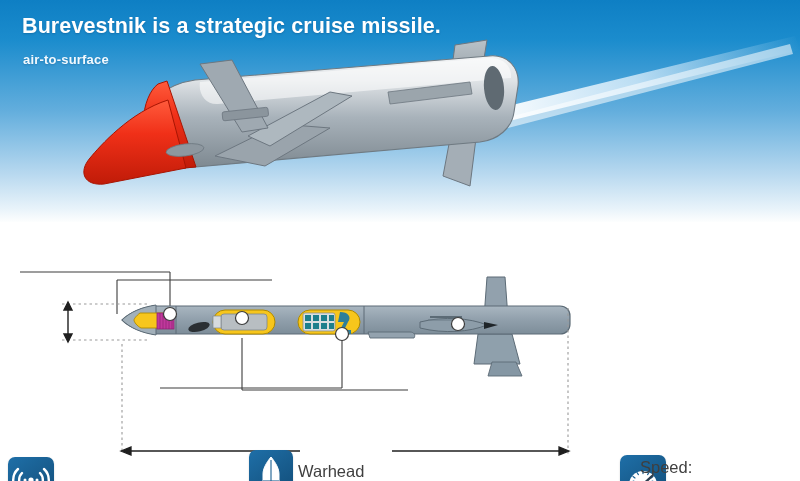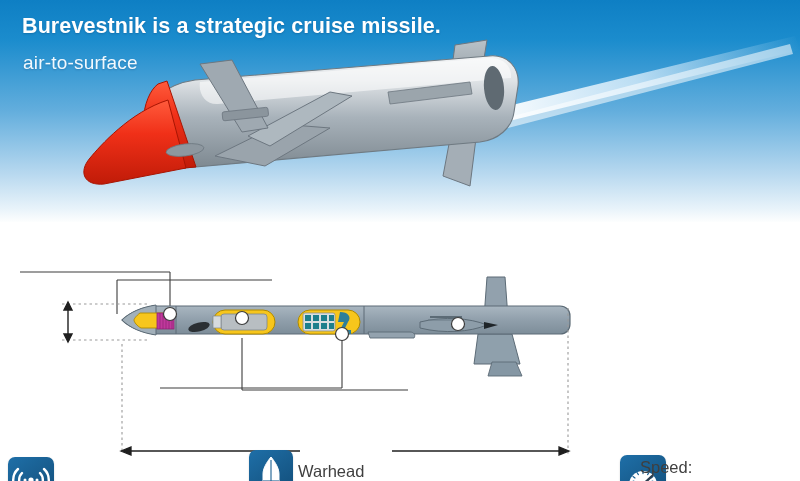--- a/index.html
+++ b/index.html
@@ -18,21 +18,21 @@
     overflow:hidden;
   }
   .hero-title{
     position:absolute;left:22px;top:14px;
     color:#ffffff;font-size:21.5px;font-weight:bold;letter-spacing:.1px;
     text-shadow:0 1px 2px rgba(0,40,80,.25);
     white-space:nowrap;
   }
   .hero-sub{
     position:absolute;left:23px;top:52px;
-    color:#f2f9fe;font-size:19px;font-weight:normal;letter-spacing:.2px;
+    color:#f2f9fe;font-size:13px;font-weight:bold;letter-spacing:.2px;
     text-shadow:0 1px 2px rgba(0,40,80,.22);
     white-space:nowrap;
   }
   .hero-svg{position:absolute;left:0;top:0;}
 
   
   .lower{position:absolute;left:0;top:222px;width:716px;height:259px;background:#ffffff;}
 
   
   .tile{

